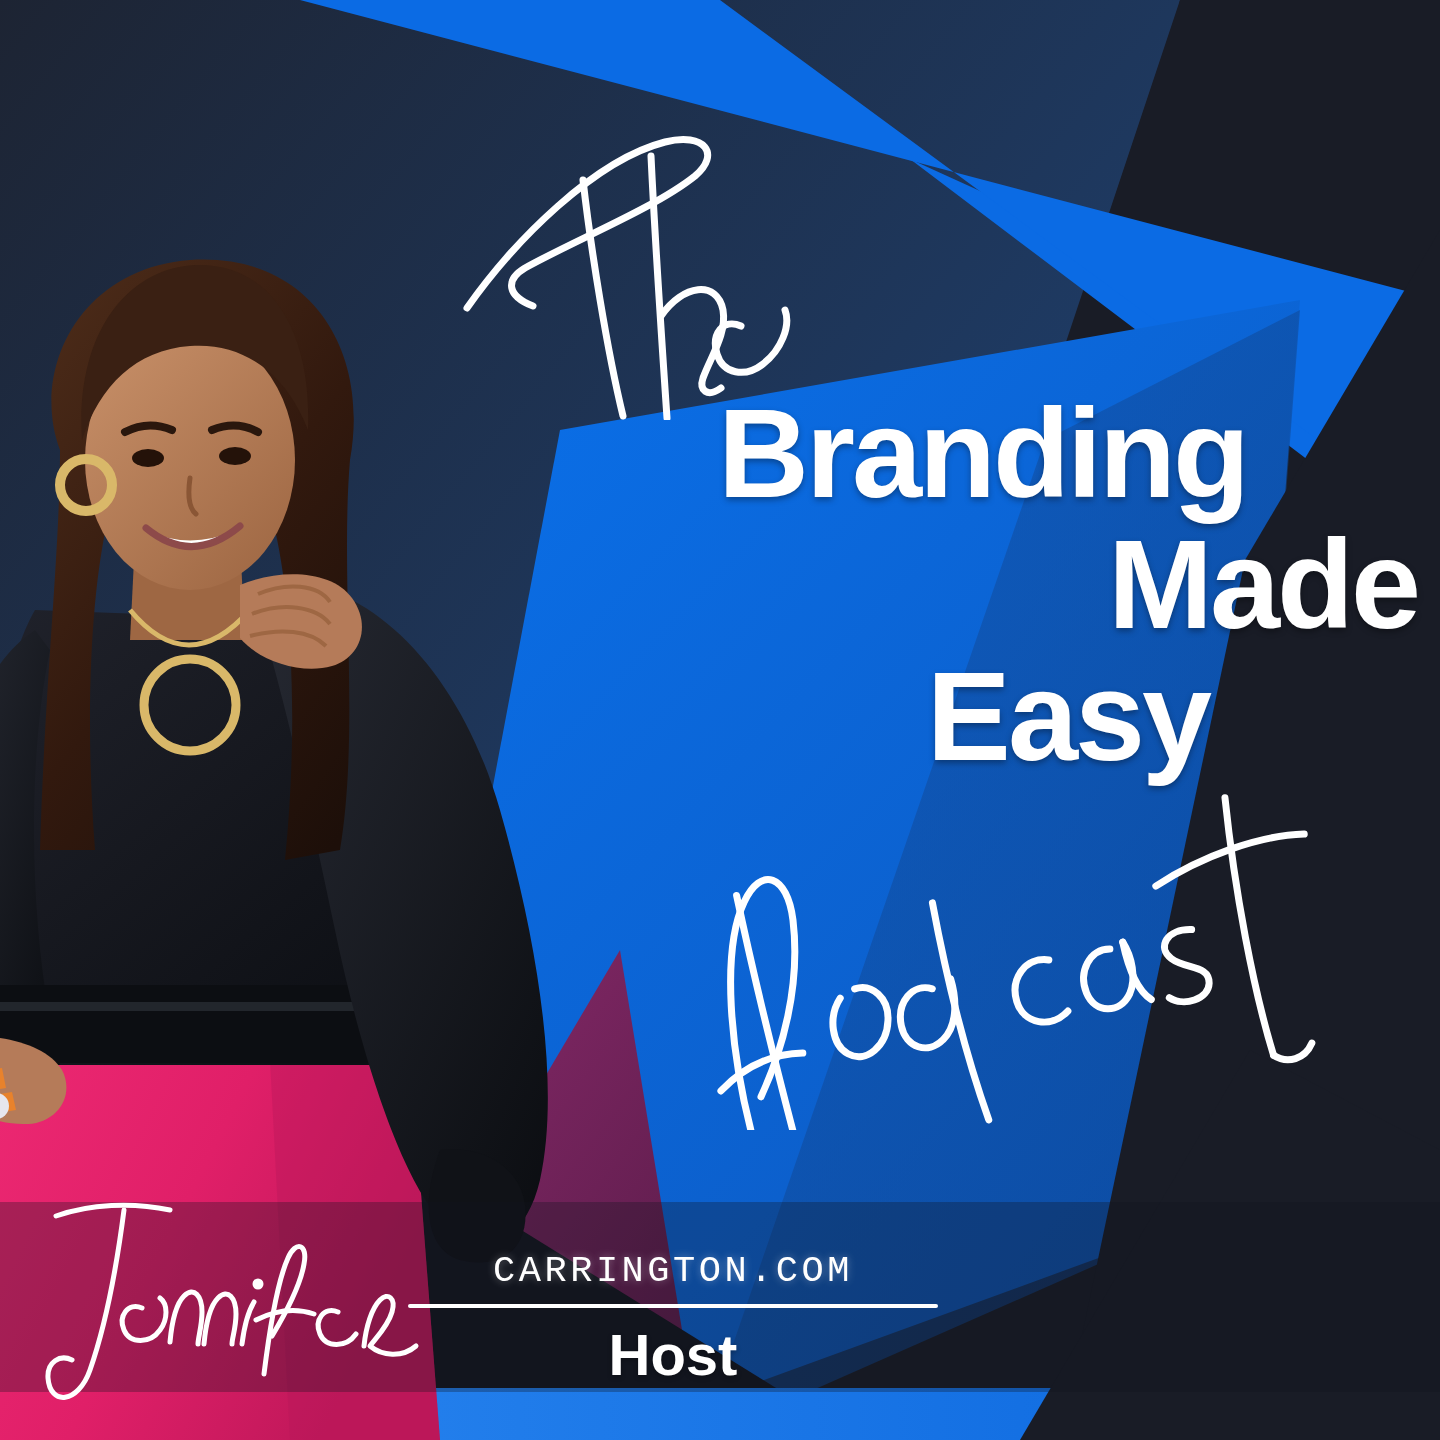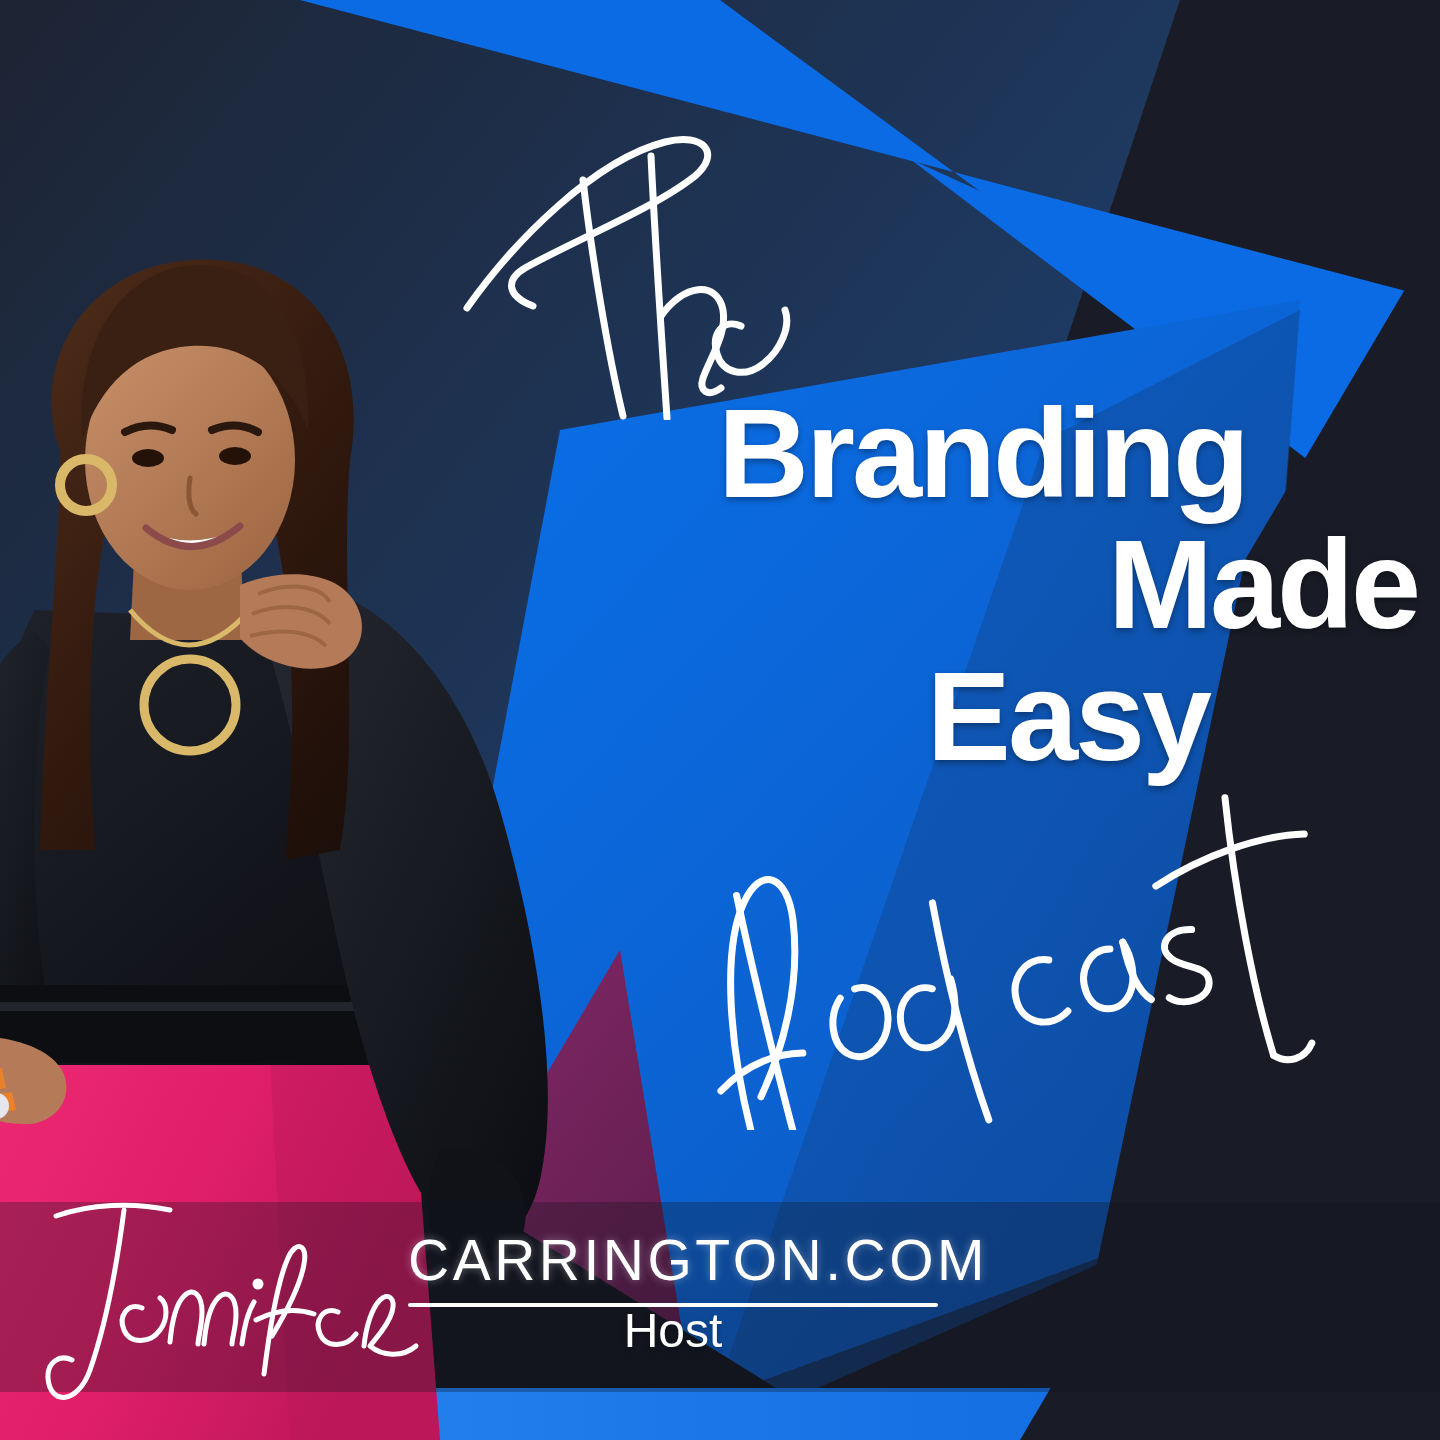--- a/index.html
+++ b/index.html
@@ -87,40 +87,42 @@
 
   .domain-wrap{
     position:absolute;
     left:408px;top:1232px;
     width:530px;
     z-index:10;
     text-align:center;
   }
   .domain{
     color:#ffffff;
-    font-family:Liberation Sans, sans-serif;
+    font-family:Liberation Mono, monospace;
     font-weight:300;
-    font-size:57px;
+    font-size:37px;
     letter-spacing:3.5px;
     line-height:1;
     white-space:nowrap;
     text-shadow:0 0 8px rgba(255,255,255,.35);
+    margin-top:21px;
   }
   .rule{
     margin-top:14px;
     height:4px;
     width:100%;
     background:#ffffff;
     border-radius:2px;
   }
   .host{
+    margin-top:18px;
     color:#ffffff;
     font-family:"Liberation Sans",sans-serif;
-    font-weight:normal;
-    font-size:48px;
+    font-weight:bold;
+    font-size:58px;
     letter-spacing:0px;
     line-height:1;
     text-shadow:0 2px 5px rgba(0,0,0,.3);
   }
 </style>
 </head>
 <body>
 
 <div class="cover">
 

